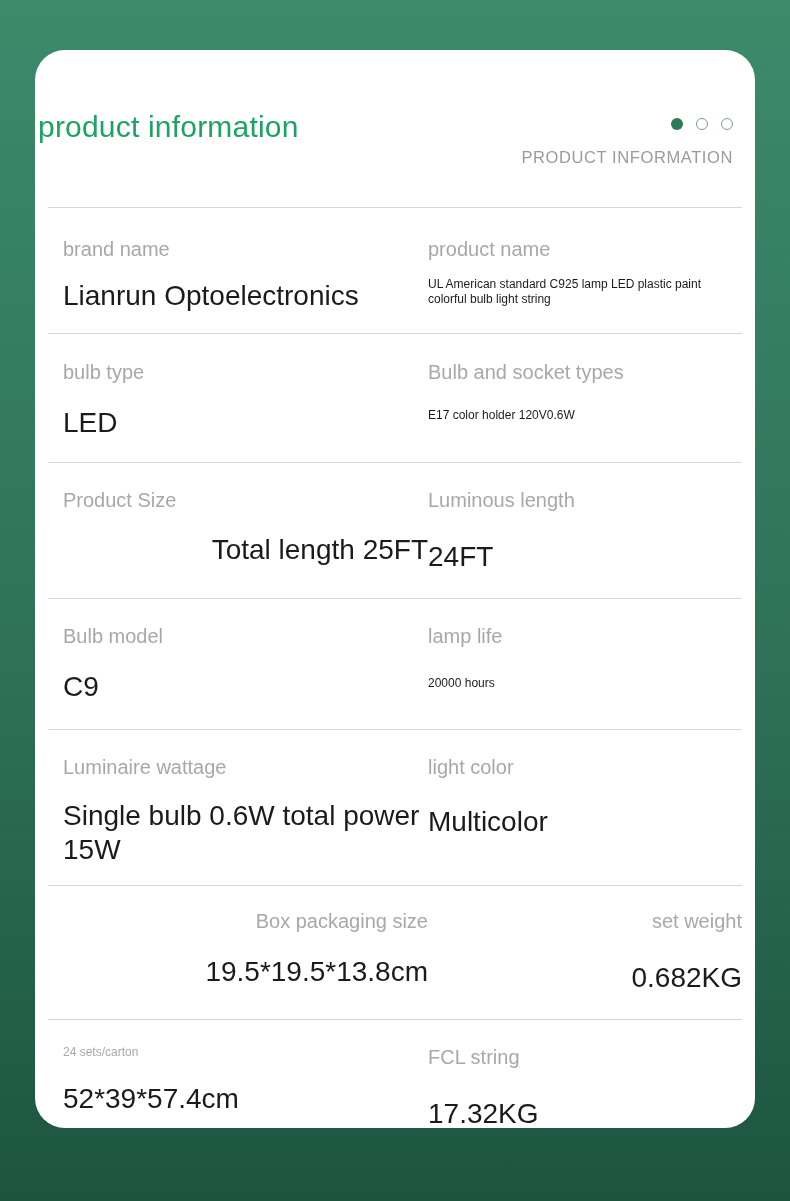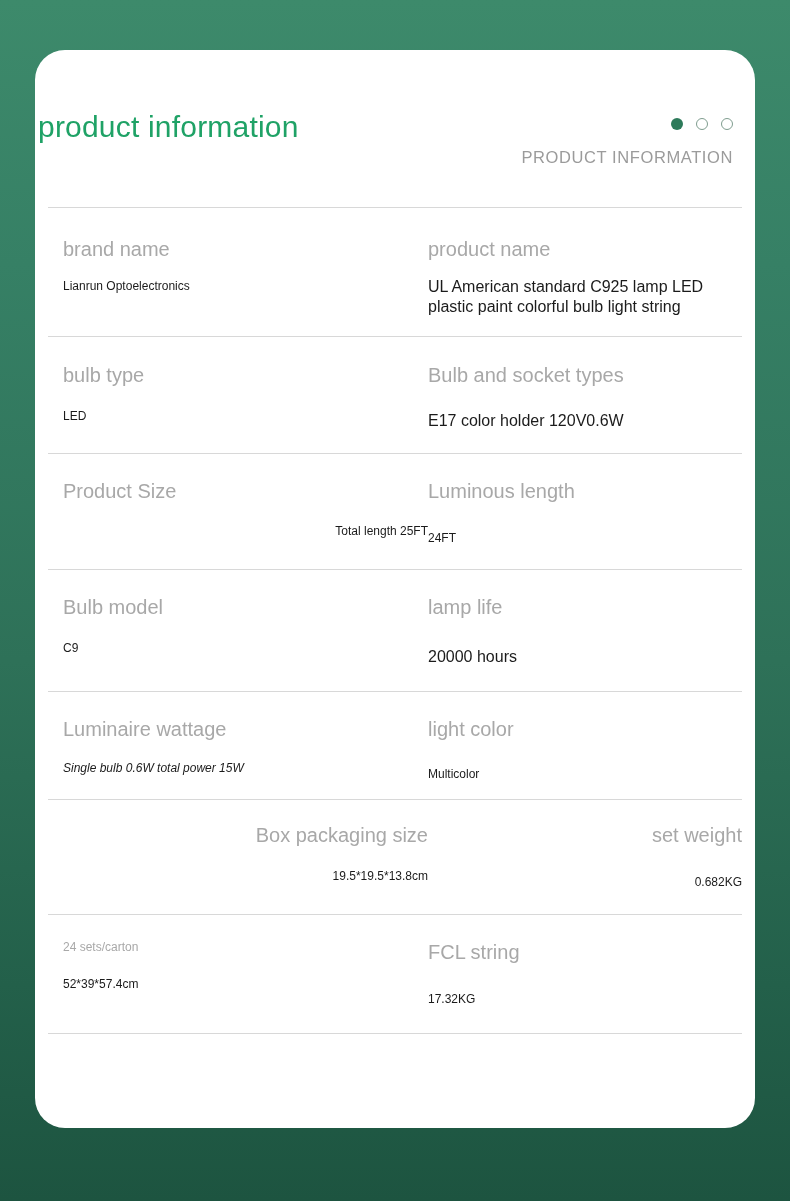--- a/index.html
+++ b/index.html
@@ -112,46 +112,46 @@
     color: #a8a8a8;
     font-size: 20px;
     line-height: 1.15;
     white-space: nowrap;
   }
   .lbl.sm {
     font-size: 12px;
   }
   .val {
     color: #1b1b1b;
+    font-size: 28px;
+    line-height: 1.22;
+  }
+  .val.sm {
     font-size: 12px;
-    line-height: 1.22;
-  }
-  .val.sm {
-    font-size: 16px;
   }
 
   
   .r1 .cell { padding-top: 30px; padding-bottom: 20px; }
   .r1 .col1 .val { margin-top: 18px; }
   .r1 .col2 .val { margin-top: 16px; }
 
   .r2 .cell { padding-top: 27px; padding-bottom: 22px; }
   .r2 .col1 .val { margin-top: 22px; }
   .r2 .col2 .val { margin-top: 24px; }
 
   .r3 .cell { padding-top: 26px; padding-bottom: 24px; }
   .r3 .col1 .val { margin-top: 21px; text-align: right; }
   .r3 .col2 .val { margin-top: 28px; }
 
   .r4 .cell { padding-top: 26px; padding-bottom: 24px; }
   .r4 .col1 .val { margin-top: 22px; }
   .r4 .col2 .val { margin-top: 28px; }
 
   .r5 .cell { padding-top: 26px; padding-bottom: 18px; }
-  .r5 .col1 .val { margin-top: 20px; font-style: italic; }
+  .r5 .col1 .val { margin-top: 20px; }
   .r5 .col2 .val { margin-top: 26px; }
 
   .r6 .cell { padding-top: 24px; padding-bottom: 24px; text-align: right; }
   .r6 .col1 .val { margin-top: 22px; }
   .r6 .col2 .val { margin-top: 28px; }
 
   .r7 .cell { padding-top: 26px; padding-bottom: 26px; }
   .r7 .col1 .val { margin-top: 22px; }
   .r7 .col2 .val { margin-top: 28px; }
 </style>

